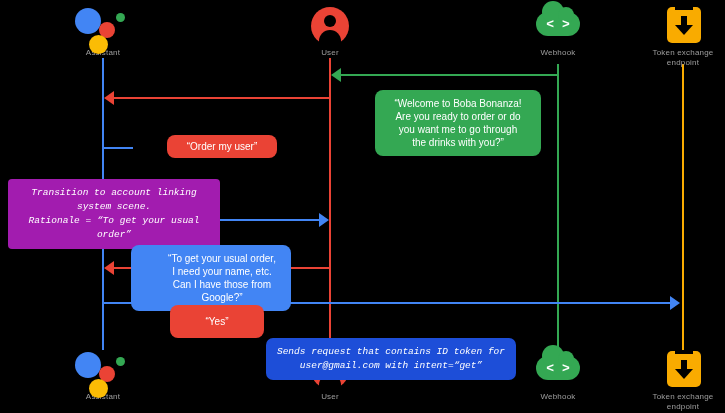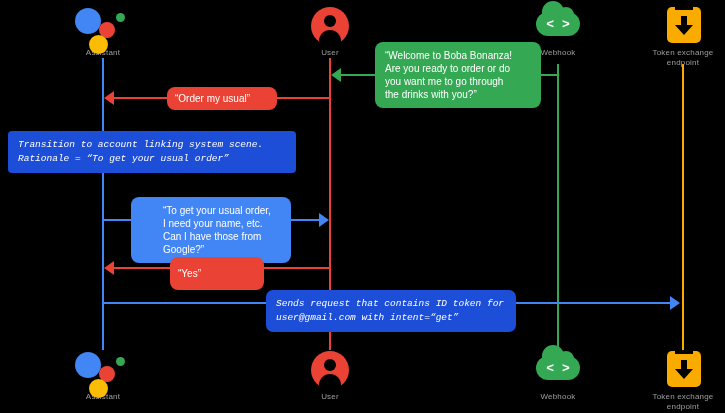--- a/index.html
+++ b/index.html
@@ -150,24 +150,26 @@
     position: absolute;
     width: 0; height: 0;
     border-top: 7px solid transparent;
     border-bottom: 7px solid transparent;
   }
 
   
   .msg {
     position: absolute;
     border-radius: 8px;
+    text-align: center;
     color: #ffffff;
     box-sizing: border-box;
     white-space: pre-line;
     z-index: 5;
+    margin-top: 48px;
   }
   .msg-speech {
     font-size: 10px;
     line-height: 13px;
     padding: 7px 10px;
   }
   .msg-system {
     font-family: "Liberation Mono", monospace;
     font-style: italic;
     font-size: 9.5px;
@@ -238,23 +240,23 @@
   <div class="arrow-head" style="left:104px; top:261px; border-right:10px solid #EA4335;"></div>
 
   <div class="arrow-line" style="left:103px; top:302px; width:570px; background:#4285F4;"></div>
   <div class="arrow-head" style="left:670px; top:296px; border-left:10px solid #4285F4;"></div>
 
   <div class="msg msg-speech" style="left:375px; top:42px; width:166px; background:#34A853;">“Welcome to Boba Bonanza!
 Are you ready to order or do
 you want me to go through
 the drinks with you?”</div>
 
-  <div class="msg msg-speech" style="left:167px; top:87px; width:110px; background:#EA4335; padding:5px 8px;">“Order my usual”</div>
-
-  <div class="msg msg-system" style="left:8px; top:131px; width:288px; background:#1d4ed8; border-radius:4px;">Transition to account linking system scene.
+  <div class="msg msg-speech" style="left:167px; top:87px; width:110px; background:#EA4335; padding:5px 8px;">“Order my user”</div>
+
+  <div class="msg msg-system" style="left:8px; top:131px; width:212px; background:#a21caf; border-radius:4px;">Transition to account linking system scene.
 Rationale = “To get your usual order”</div>
 
   <div class="msg msg-speech" style="left:131px; top:197px; width:160px; background:#4285F4;padding-left:32px;">“To get your usual order,
 I need your name, etc.
 Can I have those from Google?”</div>
 
   <div class="msg msg-speech" style="left:170px; top:257px; width:94px; background:#EA4335; padding:10px 8px;">“Yes”</div>
 
   <div class="msg msg-system" style="left:266px; top:290px; width:250px; background:#1d4ed8; border-radius:7px;">Sends request that contains ID token for
 user@gmail.com with intent=“get”</div>

